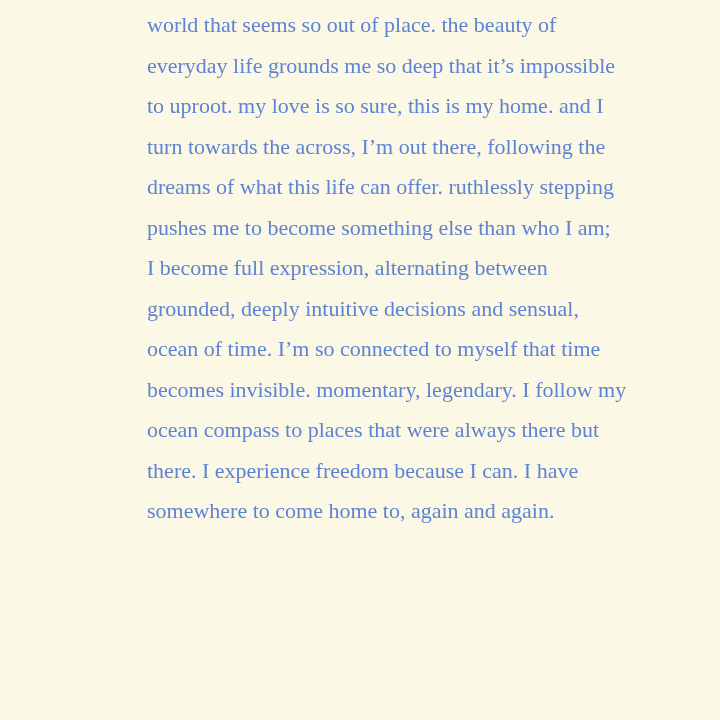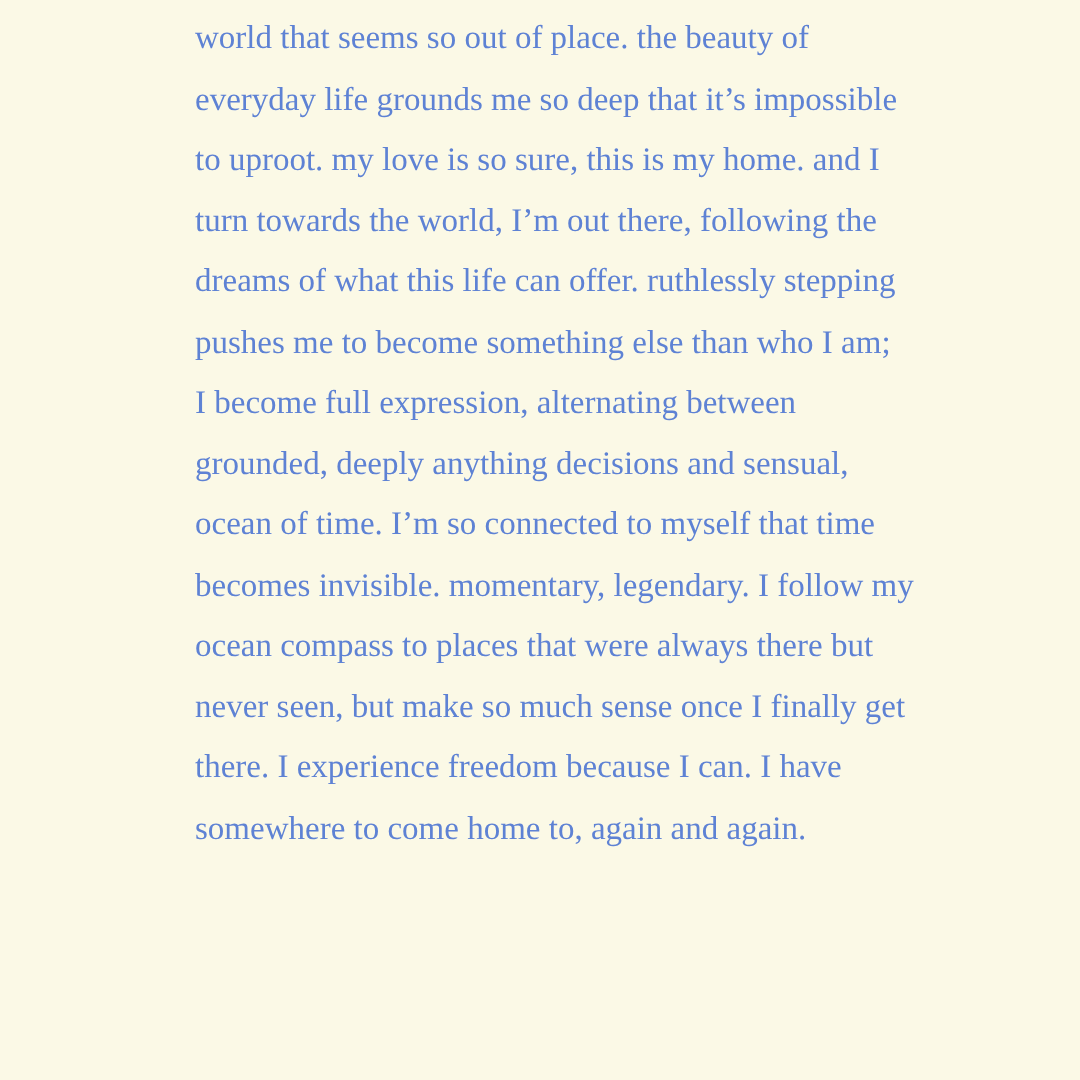--- a/index.html
+++ b/index.html
@@ -25,20 +25,21 @@
     position: absolute;
     left: 130px;
     top: 5px;
     width: 480px;
     color: var(--ink);
     font-size: 22px;
     line-height: 40.5px;
   }
   .poem .line {
     white-space: nowrap;
+    margin-left: 17px;
   }
   .footer-nav {
     position: absolute;
     left: 131px;
     top: 720px;
   }
   .home-link {
     color: var(--ink);
     font-size: 16px;
     letter-spacing: 6px;
@@ -49,29 +50,28 @@
 </style>
 </head>
 <body>
 
 <div class="page">
 
   <div class="poem">
     <div class="line">world that seems so out of place. the beauty of</div>
     <div class="line">everyday life grounds me so deep that it’s impossible</div>
     <div class="line">to uproot. my love is so sure, this is my home. and I</div>
-    <div class="line">turn towards the world, I’m out there, following the</div>
+    <div class="line">turn towards the across, I’m out there, following the</div>
     <div class="line">dreams of what this life can offer. ruthlessly stepping</div>
     <div class="line">pushes me to become something else than who I am;</div>
     <div class="line">I become full expression, alternating between</div>
-    <div class="line">grounded, deeply anything decisions and sensual,</div>
+    <div class="line">grounded, deeply intuitive decisions and sensual,</div>
     <div class="line">ocean of time. I’m so connected to myself that time</div>
     <div class="line">becomes invisible. momentary, legendary. I follow my</div>
     <div class="line">ocean compass to places that were always there but</div>
-    <div class="line">never seen, but make so much sense once I finally get</div>
     <div class="line">there. I experience freedom because I can. I have</div>
     <div class="line">somewhere to come home to, again and again.</div>
   </div>
 
   <div class="footer-nav">
     <a class="home-link">HOME</a>
   </div>
 
 </div>
 

